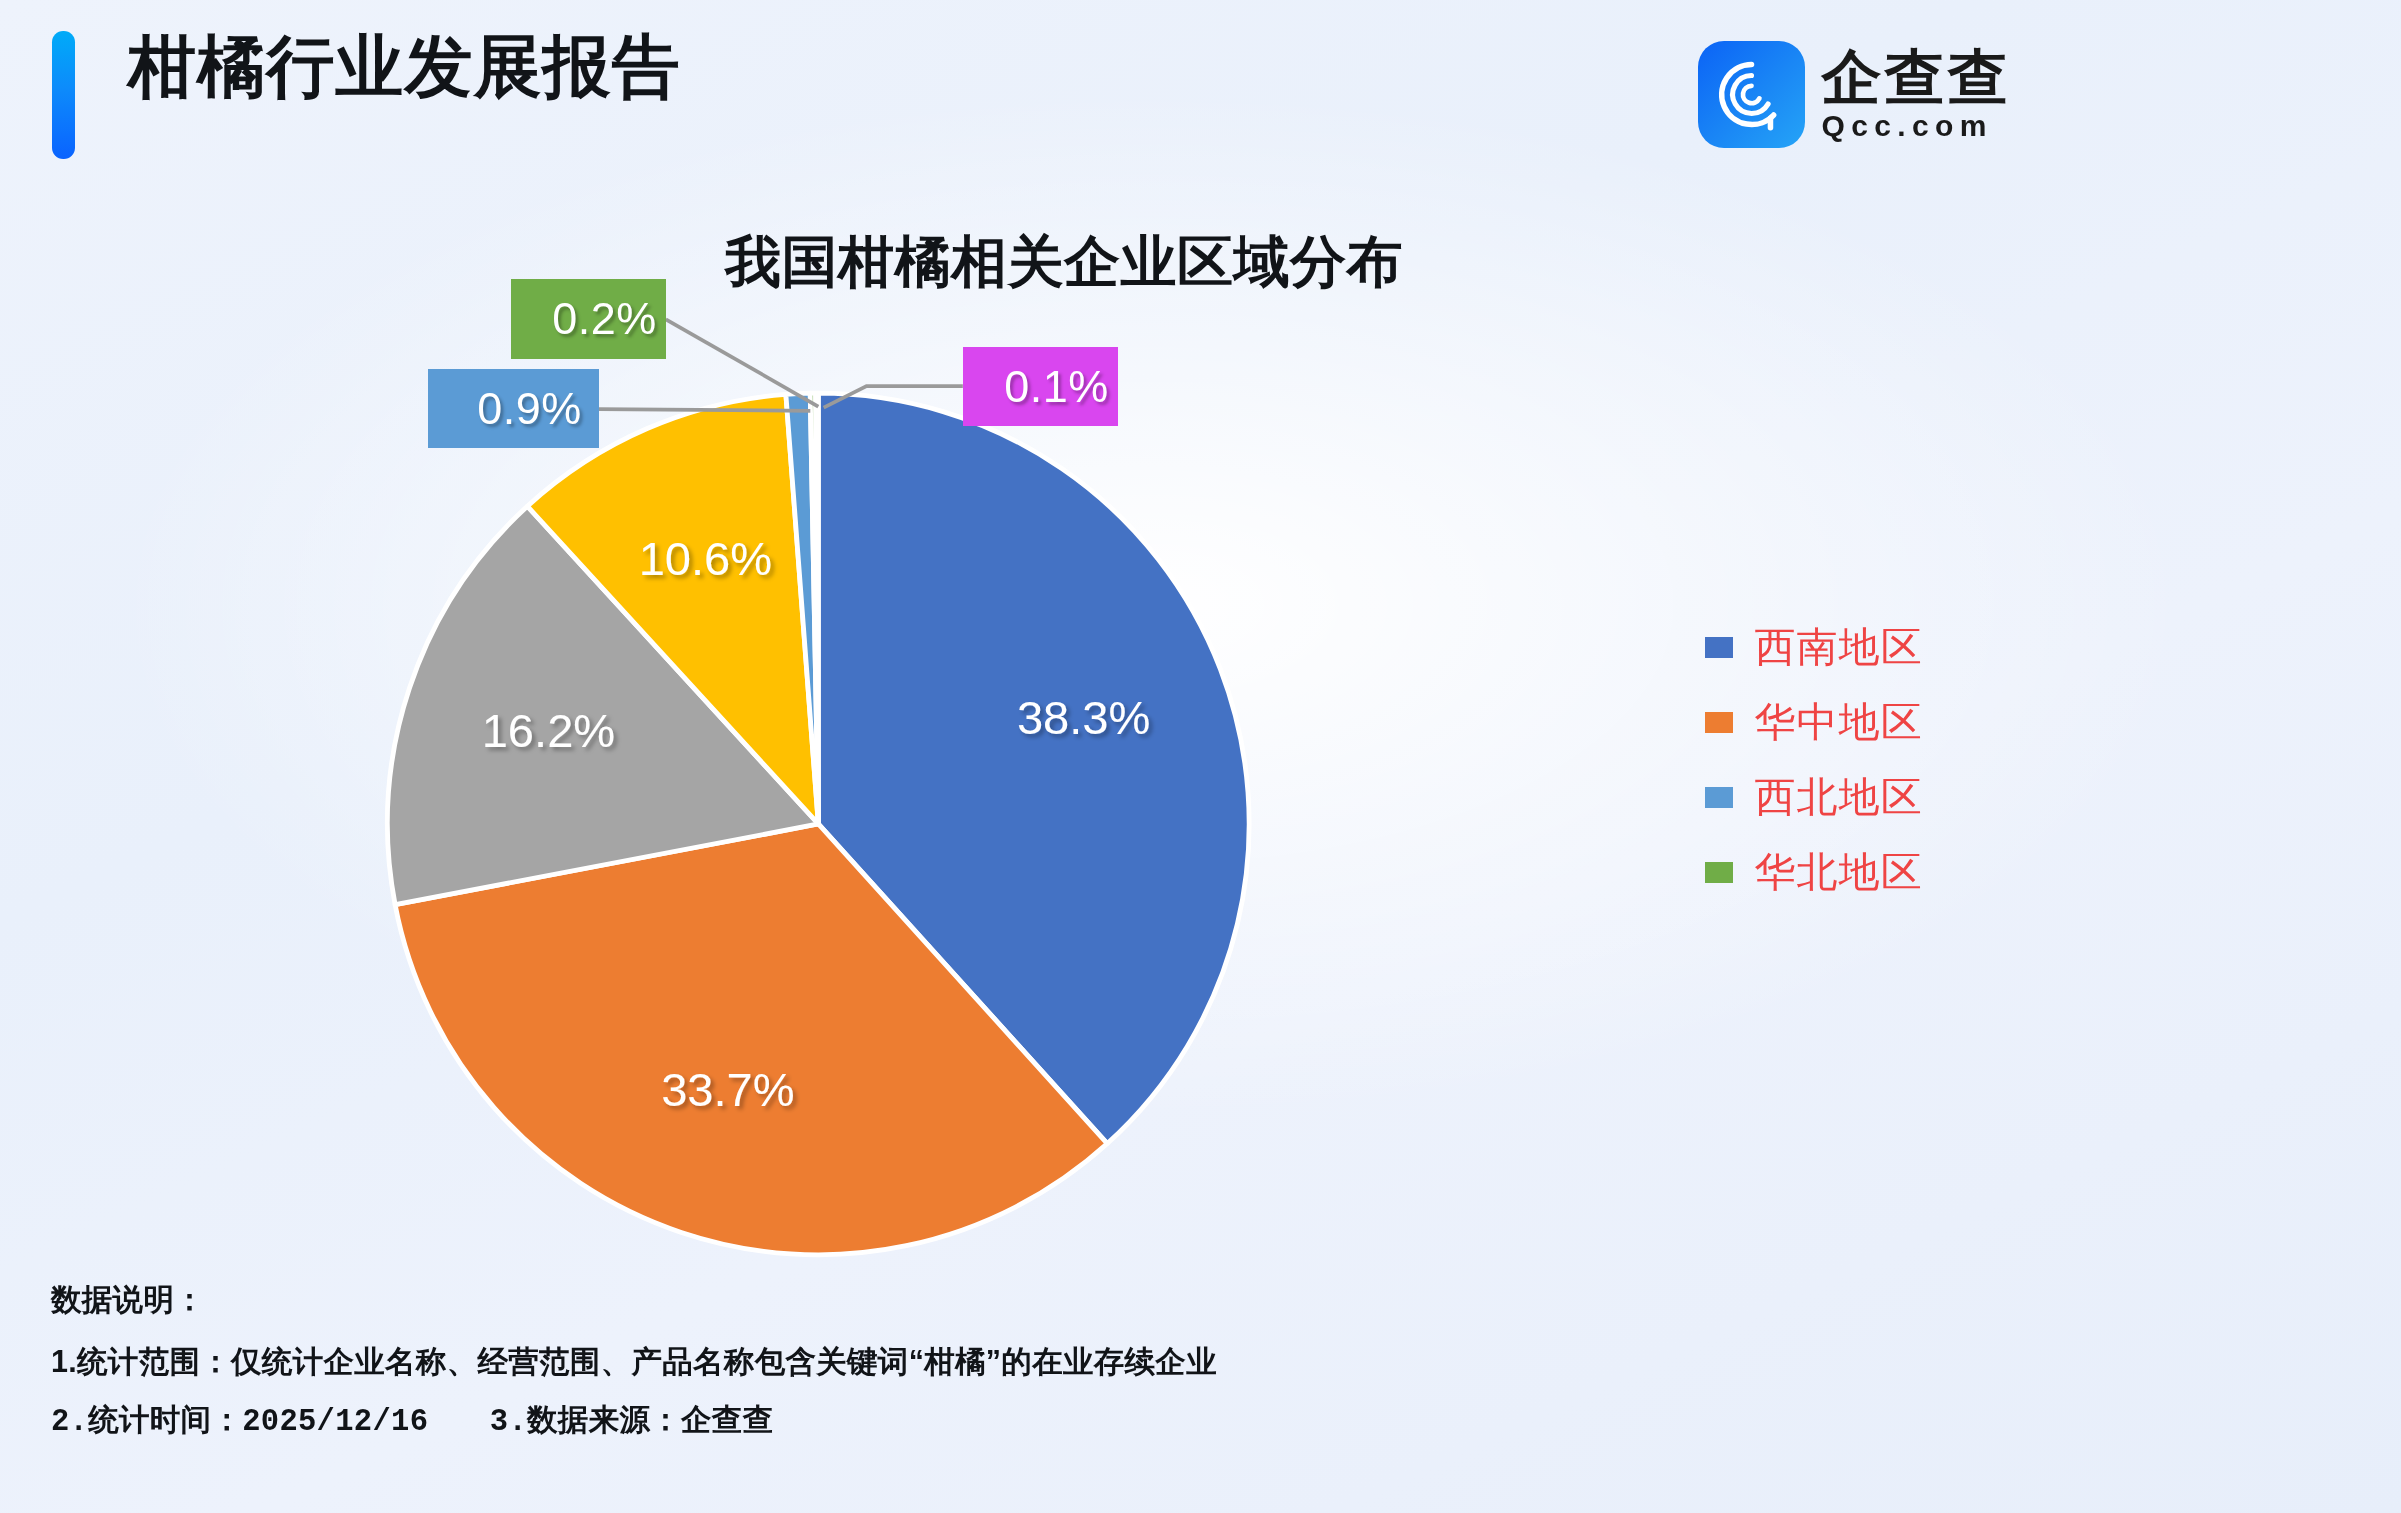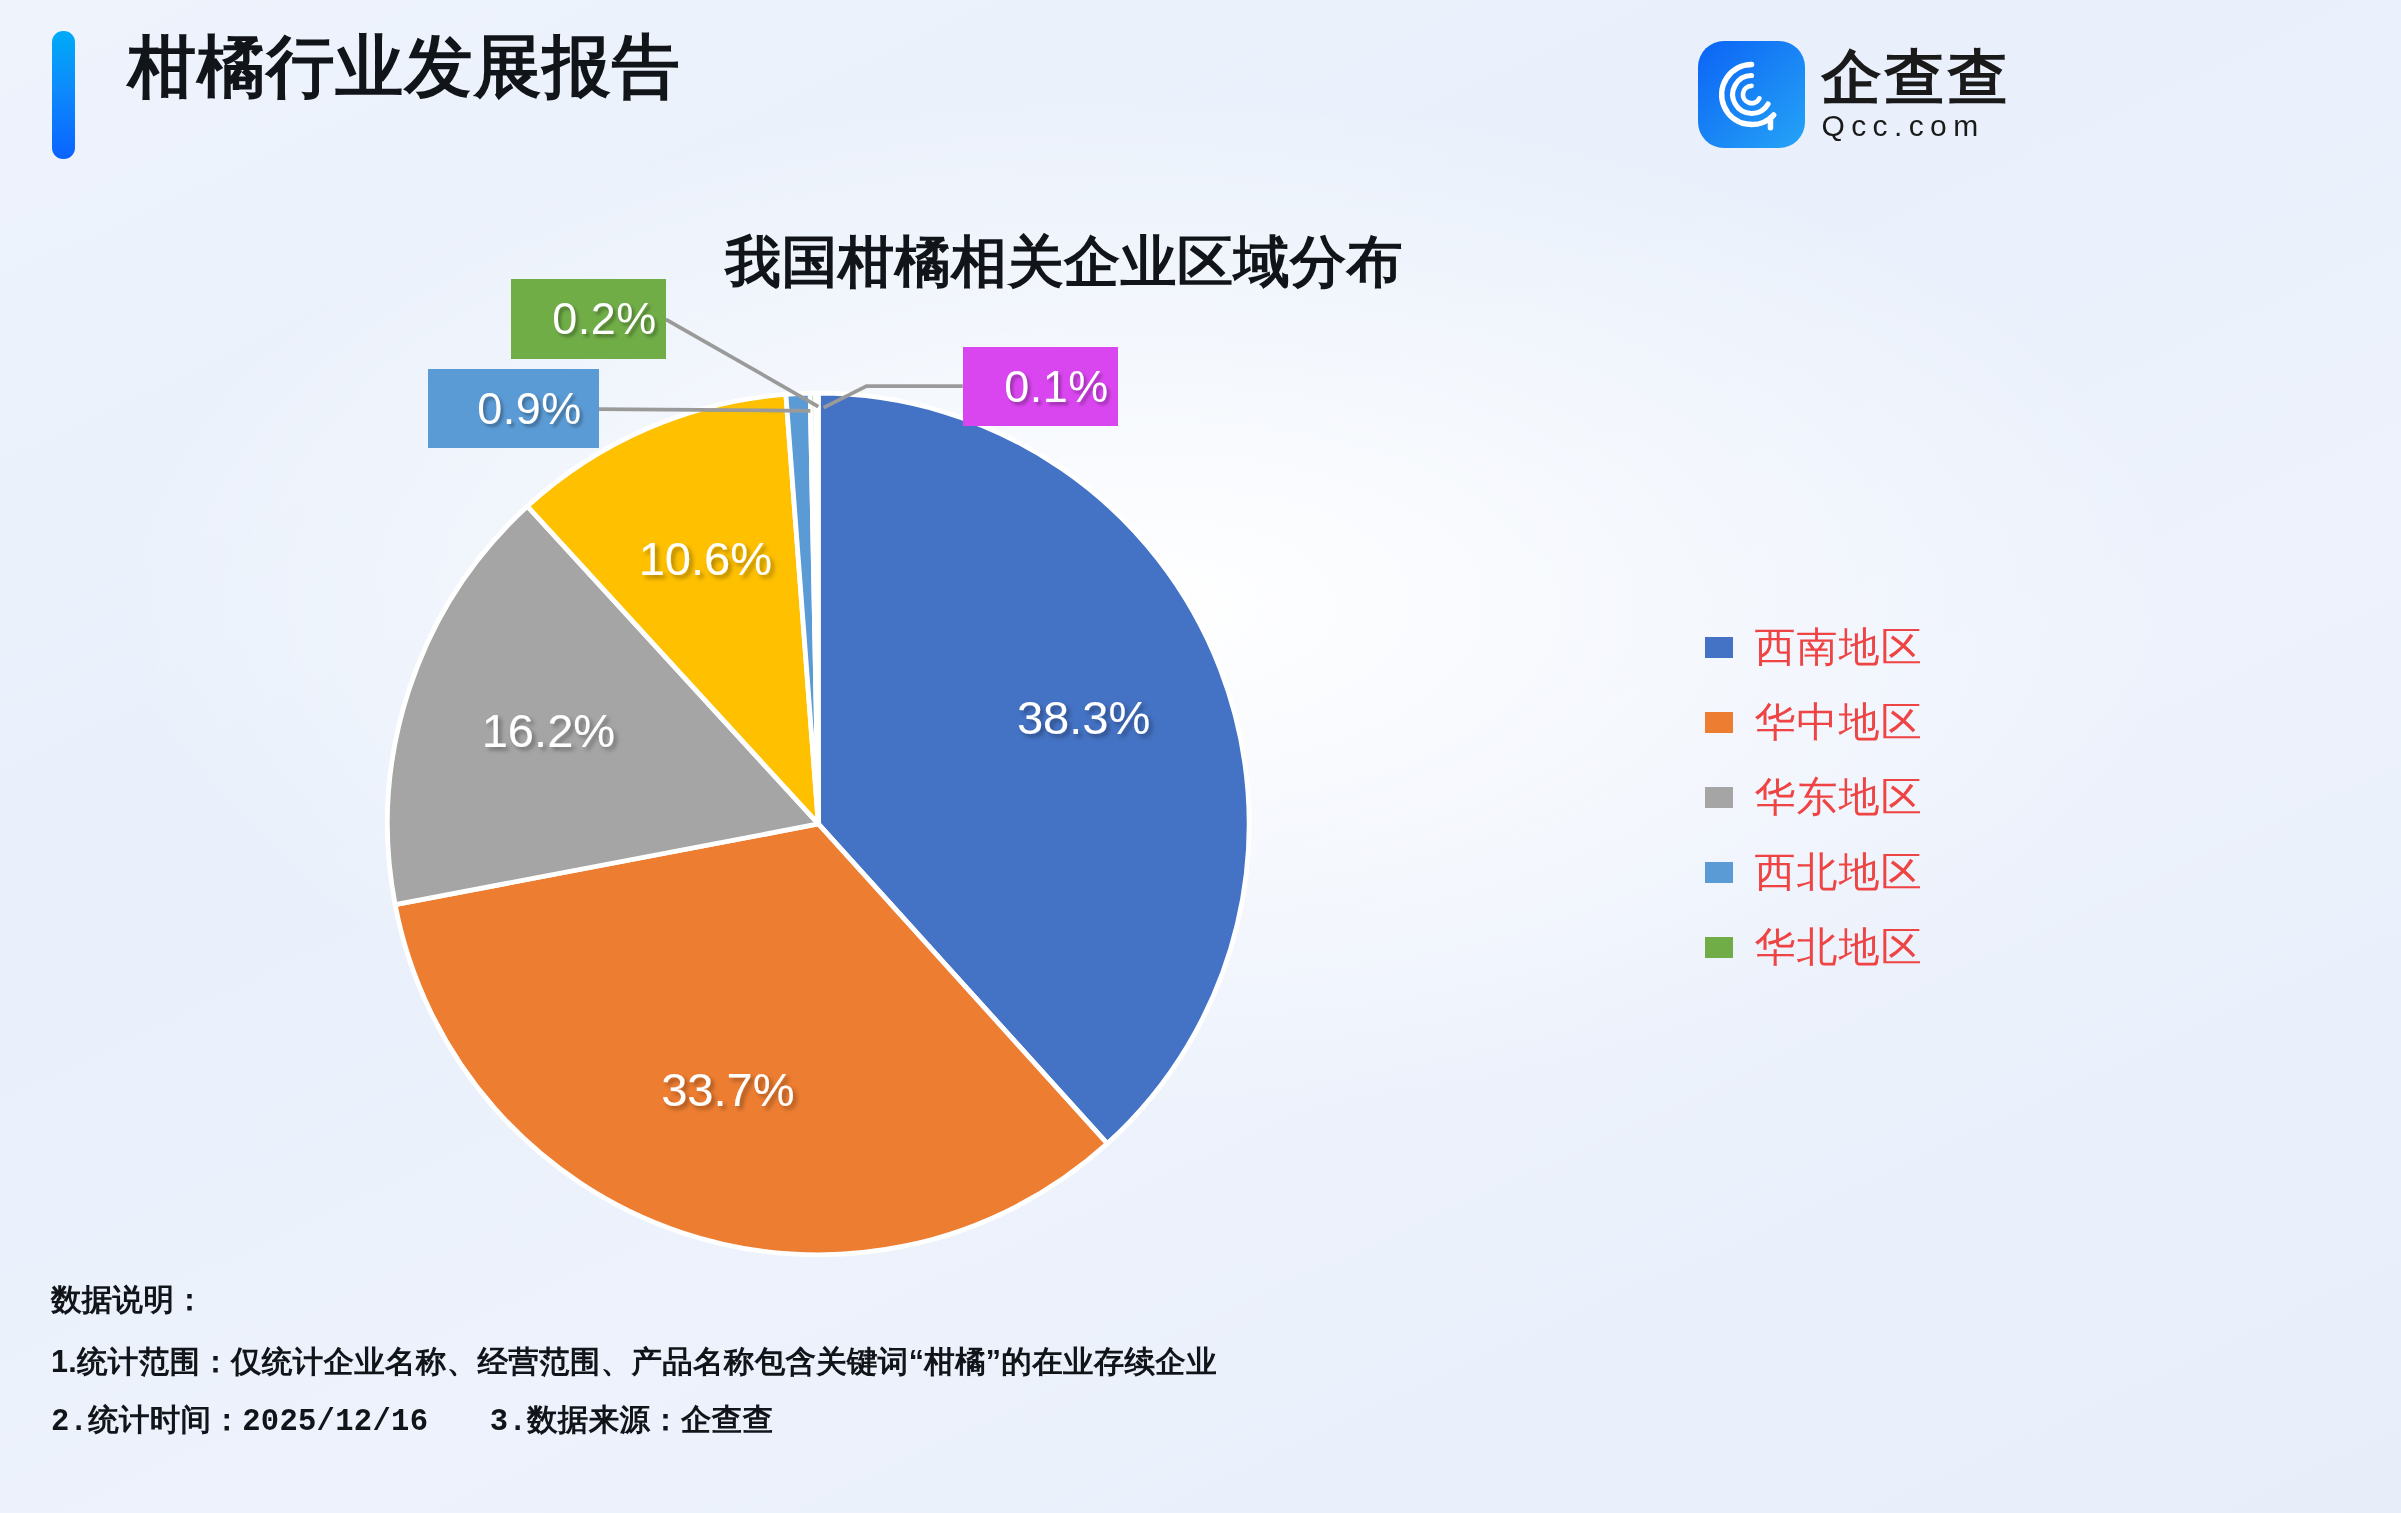--- a/index.html
+++ b/index.html
@@ -28,21 +28,21 @@
 
   
   #logo { position:absolute; right:63px; top:37px; height:115px; display:flex; align-items:center; gap:16px; }
   #logo-mark {
     width:107px; height:107px; border-radius:26px;
     background:linear-gradient(135deg,#0b63f6 0%,#1a87f5 55%,#25a4f7 100%);
     display:flex; align-items:center; justify-content:center; flex:0 0 auto;
   }
   #logo-words { display:flex; flex-direction:column; justify-content:center; gap:2.1px; }
   #logo-cn { font-size:60px; font-weight:bold; color:#1a1a1a; letter-spacing:3.2px; line-height:1; white-space:nowrap; }
-  #logo-en { font-size:30px; font-weight:normal; color:#1a1a1a; letter-spacing:6.4px; line-height:1; white-space:nowrap; }
+  #logo-en { font-size:30px; font-weight:bold; color:#1a1a1a; letter-spacing:6.4px; line-height:1; white-space:nowrap; }
 
   
   #chart-title {
     position:absolute; left:725px; top:225px;
     font-size:56px; font-weight:bold; color:#111418;
     letter-spacing:0.5px; white-space:nowrap;
   }
   #pie-wrap { position:absolute; left:342px; top:353px; width:958px; height:958px; }
   #pie-svg { width:100%; height:100%; display:block; overflow:visible; }
 
@@ -140,24 +140,20 @@
 <div id="legend">
     <div class="legend-row">
       <span class="legend-swatch" style="background: rgb(68, 114, 196);"></span>
       <span class="legend-label">西南地区</span>
     </div>
     <div class="legend-row">
       <span class="legend-swatch" style="background: rgb(237, 125, 49);"></span>
       <span class="legend-label">华中地区</span>
     </div>
     <div class="legend-row">
-      <span class="legend-swatch" style="background: rgb(165, 165, 165);"></span>
-      <span class="legend-label">华东地区</span>
-    </div>
-    <div class="legend-row">
       <span class="legend-swatch" style="background: rgb(91, 155, 213);"></span>
       <span class="legend-label">西北地区</span>
     </div>
     <div class="legend-row">
       <span class="legend-swatch" style="background: rgb(112, 173, 71);"></span>
       <span class="legend-label">华北地区</span>
     </div>
   </div>
 
 <div id="footer">

